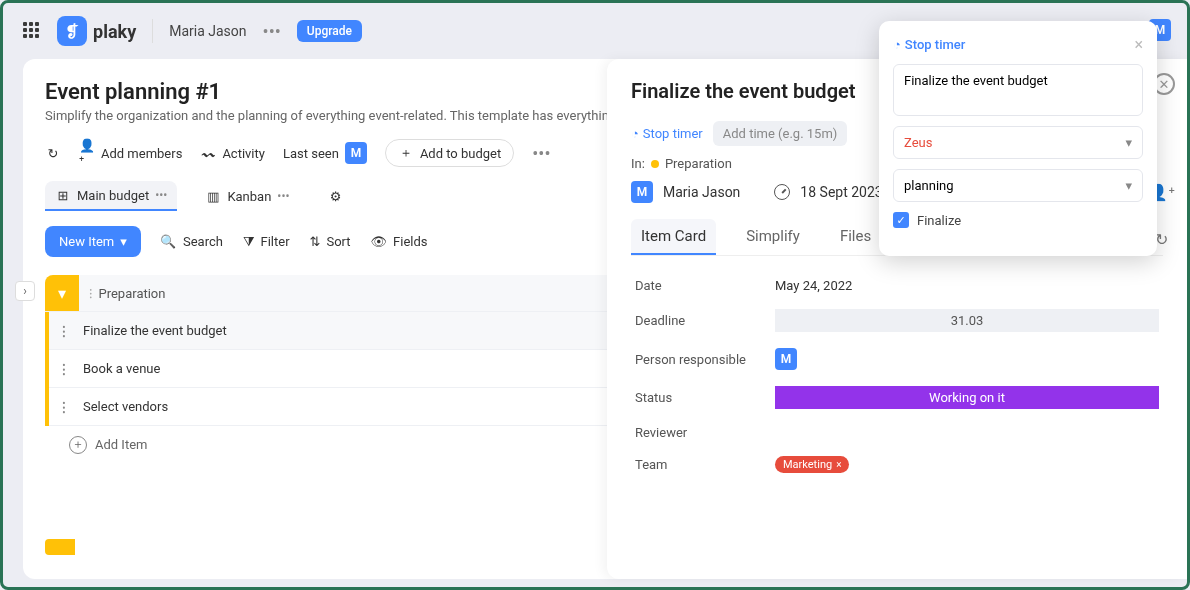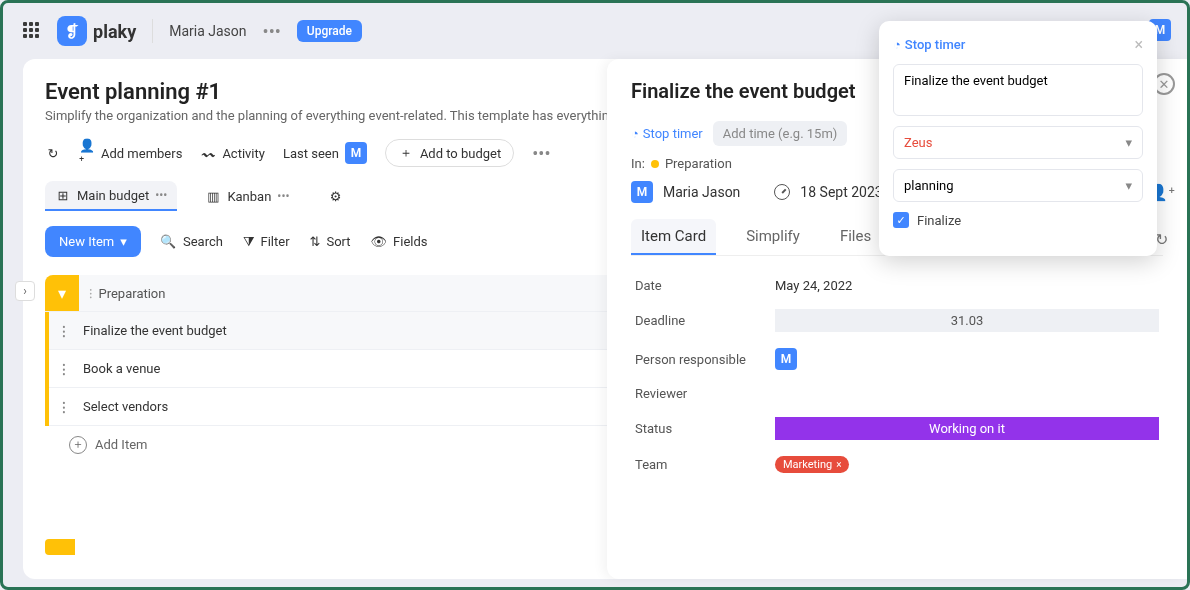--- a/index.html
+++ b/index.html
@@ -290,26 +290,26 @@
   </div>
   <div class="prop">
     <div class="prop-label">Deadline</div>
     <div class="prop-val pill pill-gray">31.03</div>
   </div>
   <div class="prop">
     <div class="prop-label">Person responsible</div>
     <div class="prop-val"><span class="avatar-m">M</span></div>
   </div>
   <div class="prop">
+    <div class="prop-label">Status</div>
+    <div class="prop-val pill" style="background:#9333ea">Working on it</div>
+  </div>
+  <div class="prop">
     <div class="prop-label">Reviewer</div>
     <div class="prop-val"></div>
-  </div>
-  <div class="prop">
-    <div class="prop-label">Status</div>
-    <div class="prop-val pill" style="background:#9333ea">Working on it</div>
   </div>
   <div class="prop">
     <div class="prop-label">Team</div>
     <div class="prop-val"><span class="team-badge" style="background:#e74c3c">
           <span>Marketing</span>
           <span class="x">×</span>
         </span></div>
   </div>
 </div>
 <div class="close-x">✕</div>

